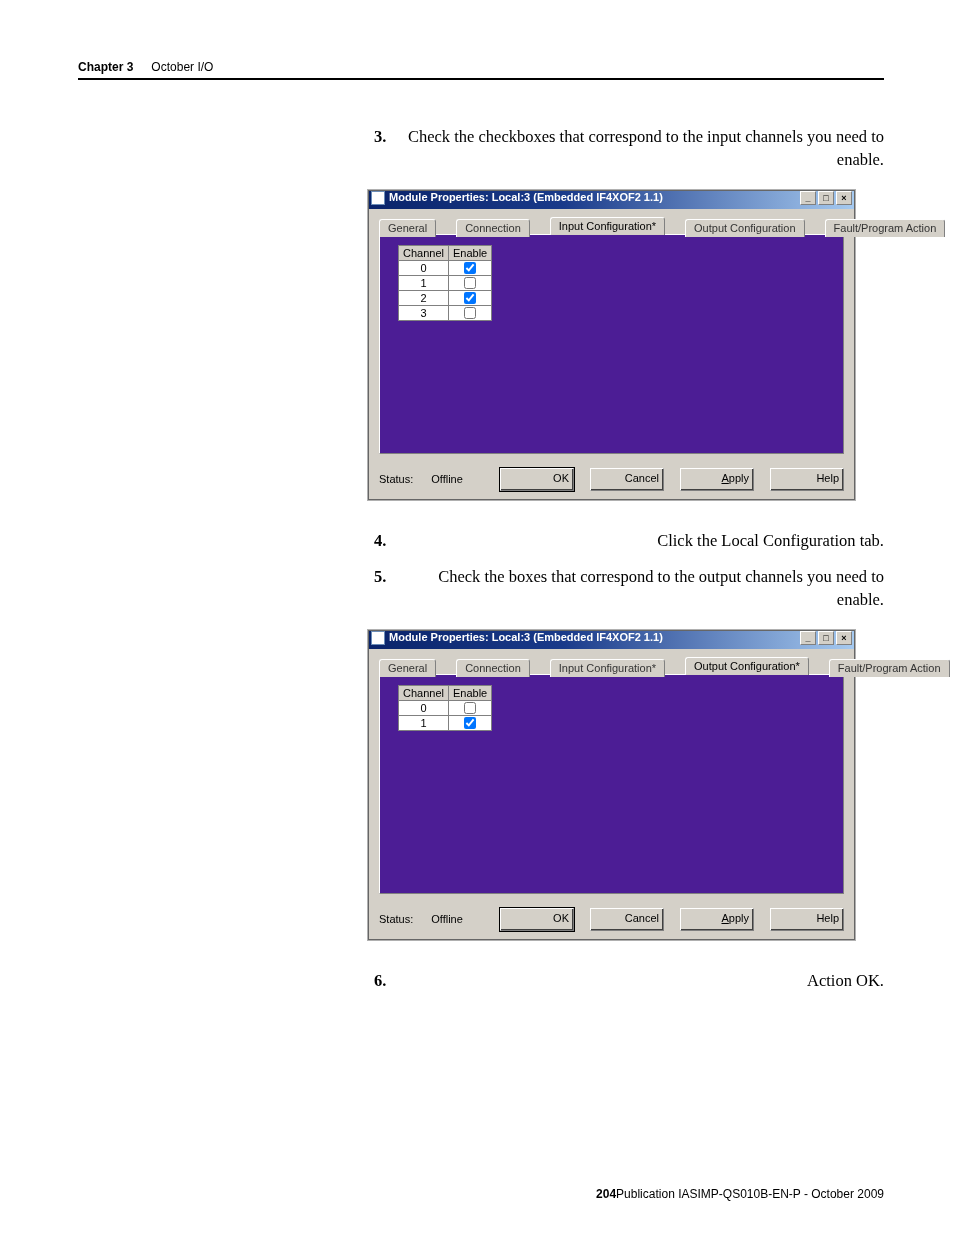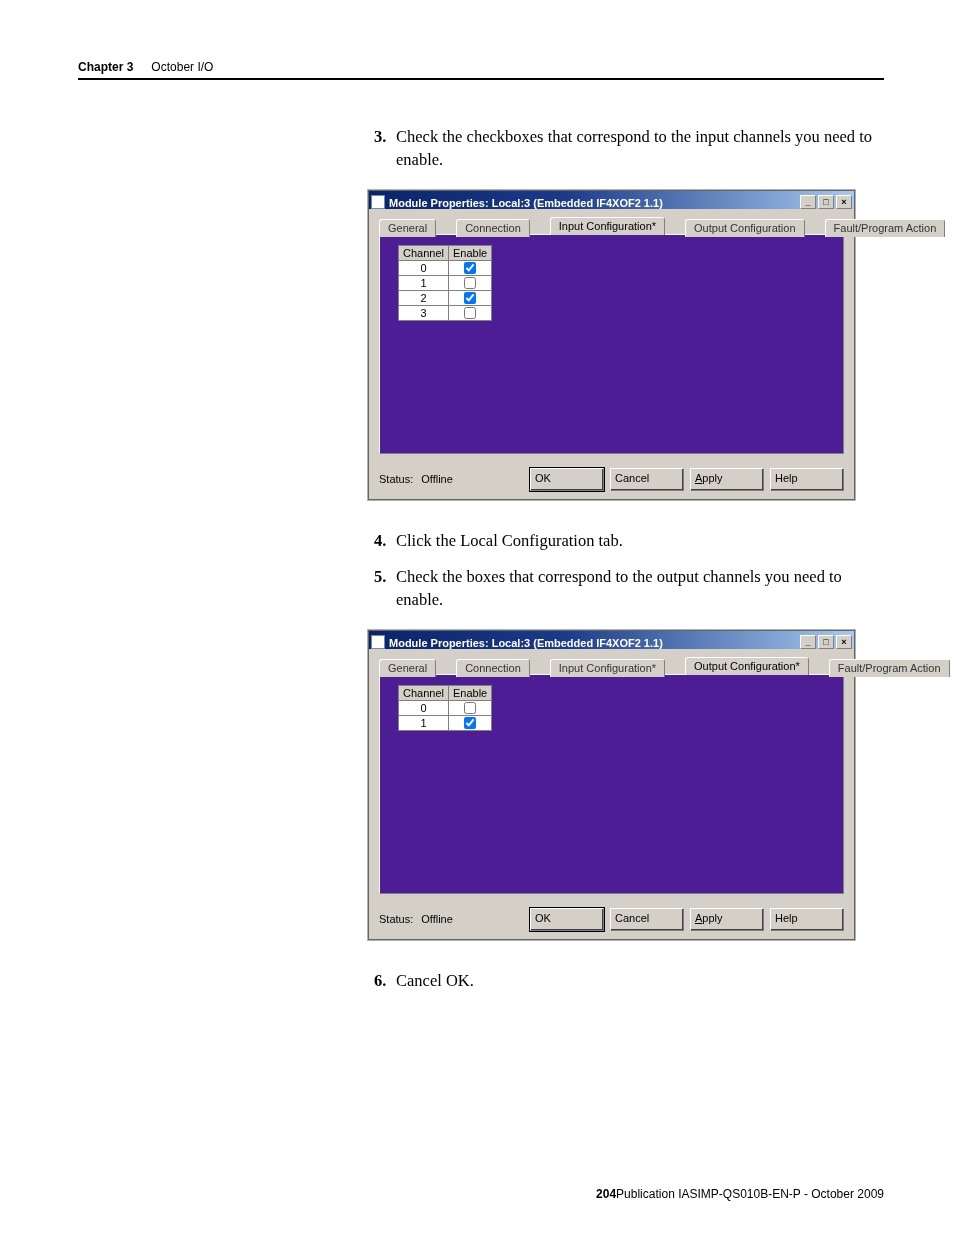--- a/index.html
+++ b/index.html
@@ -37,41 +37,41 @@
     font-family: Georgia, "Times New Roman", serif;
     font-size: 16.5px;
     line-height: 1.38;
     display: flex;
   }
   .step .num {
     font-weight: bold;
     width: 22px;
     flex: 0 0 22px;
   }
-  .step .txt { flex: 1; }
+  .step .txt { flex: 1; text-align: right; }
   .dialog-wrap {
     margin-left: 290px;
     margin-top: 18px;
     margin-bottom: 30px;
   }
   .dialog {
     width: 485px;
     border: 1px solid #666;
     box-shadow: 0 0 0 1px #b0b0b0;
     background: #d4d0c8;
     font-family: Tahoma, Arial, sans-serif;
     font-size: 11px;
   }
   .titlebar {
     background: linear-gradient(to right, #0a246a 0%, #1a3a8a 40%, #a6caf0 100%);
     color: #fff;
     font-weight: bold;
     height: 18px;
     display: flex;
-    align-items: flex-end;
+    align-items: flex-start;
     padding: 0 2px 0 2px;
   }
   .title-icon {
     width: 14px;
     height: 14px;
     background: #fff;
     margin-right: 4px;
     display: inline-block;
     border: 1px solid #6b8db8;
     box-sizing: border-box;
@@ -158,36 +158,36 @@
   input.chk {
     width: 12px;
     height: 12px;
     margin: 0;
     vertical-align: middle;
   }
   .statusbar {
     display: flex;
     align-items: center;
     padding: 6px 10px 8px 10px;
-    gap: 0;
+    gap: 10px;
   }
   .status-label { margin-right: 8px; }
   .status-val { flex: 0 0 auto; }
   .spacer { flex: 1; }
   .dlgbtn {
     min-width: 64px;
     height: 21px;
     background: #d4d0c8;
     border: 1px solid #808080;
     border-top-color: #fff;
     border-left-color: #fff;
     box-shadow: inset -1px -1px 0 #404040;
     font-family: Tahoma, Arial, sans-serif;
     font-size: 11px;
-    text-align: left;
+    text-align: right;
     line-height: 19px;
     margin-left: 6px;
     padding: 0 4px;
     cursor: pointer;
   }
   .dlgbtn.default {
     box-shadow: 0 0 0 1px #000, inset -1px -1px 0 #404040;
   }
   .underline-first { text-decoration: underline; text-underline-offset: 1px; }
   .footer {
@@ -331,21 +331,21 @@
         <div class="dlgbtn default">OK</div>
         <div class="dlgbtn">Cancel</div>
         <div class="dlgbtn"><span class="underline-first">A</span><span>pply</span></div>
         <div class="dlgbtn">Help</div>
       </div>
     </div>
   </div>
 
   <div class="step" style="margin-top:4px;">
     <div class="num">6.</div>
-    <div class="txt">Cancel OK.</div>
+    <div class="txt">Action OK.</div>
   </div>
 
   <div class="footer">
     <span class="pagenum">204</span>
     <span>Publication IASIMP-QS010B-EN-P - October 2009</span>
   </div>
 
 </div>
 
 </body></html>

